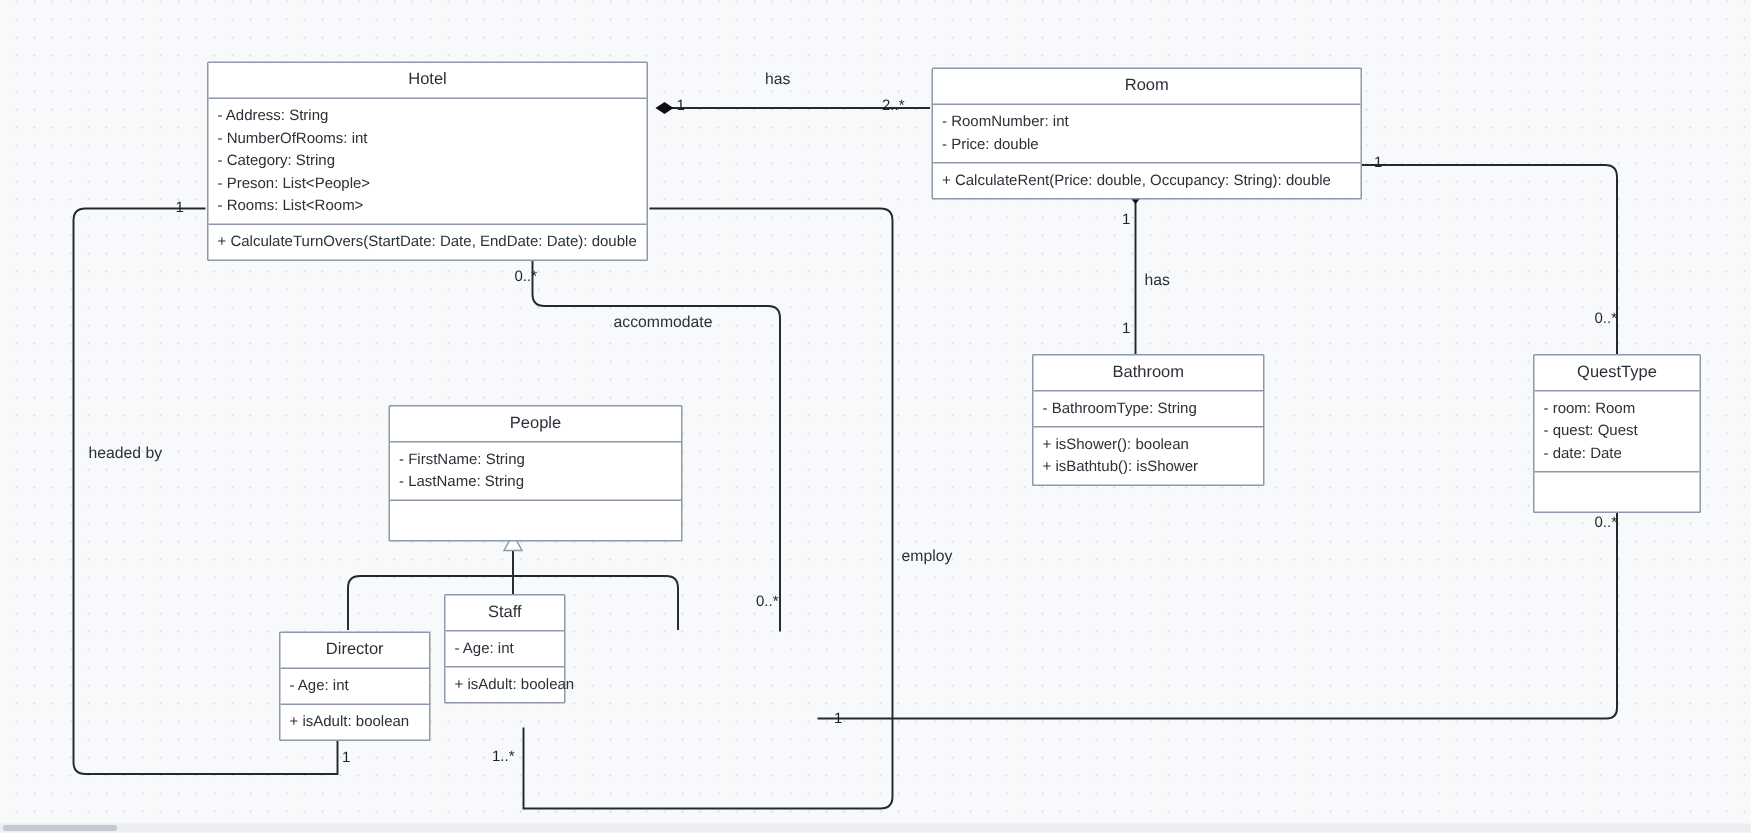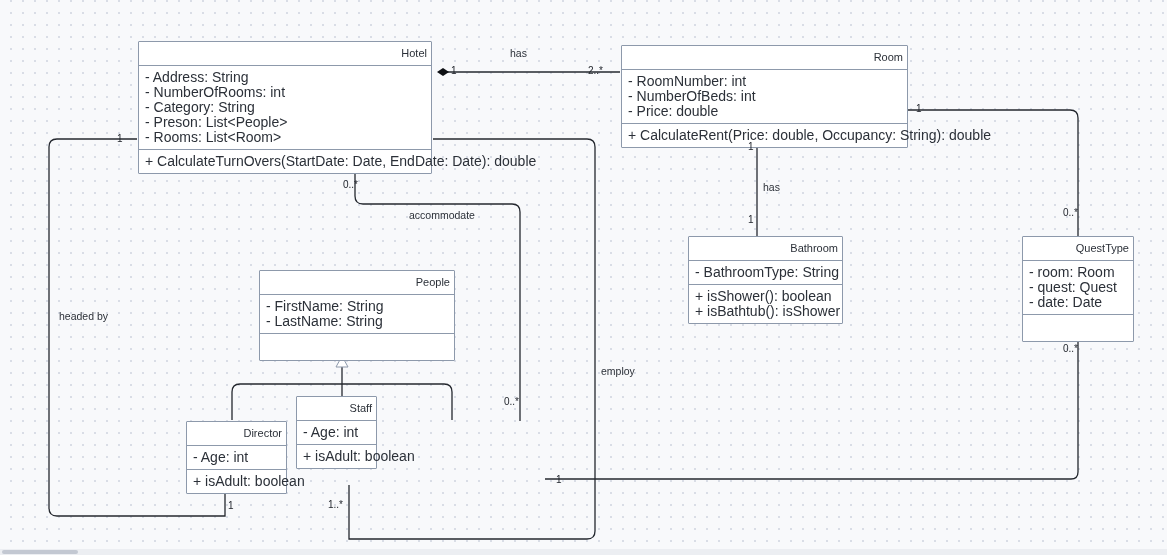--- a/index.html
+++ b/index.html
@@ -34,41 +34,41 @@
   }
   .uml-class {
     position: absolute;
     box-sizing: border-box;
     background: #ffffff;
     border: 1px solid #8d99ab;
     border-radius: 1px;
     box-shadow: 0 0 0 0 rgba(0,0,0,0);
   }
   .uml-name {
-    text-align: right;
+    text-align: center;
     font-size: 11px;
     color: #2b3038;
     padding: 5px 4px 5px 4px;
     border-bottom: 1px solid #8d99ab;
     line-height: 13px;
     white-space: nowrap;
     overflow: hidden;
   }
   .uml-compartment {
     padding: 4px 6px 4px 6px;
     border-bottom: 1px solid #8d99ab;
   }
   .uml-compartment:last-child {
     border-bottom: none;
   }
   .uml-compartment.empty {
     min-height: 18px;
   }
   .uml-member {
-    font-size: 14px;
+    font-size: 10px;
     color: #2b3038;
     line-height: 15px;
     white-space: nowrap;
   }
   .edge-label {
     position: absolute;
     font-size: 10.5px;
     color: #2b3038;
     white-space: nowrap;
     line-height: 12px;
@@ -158,21 +158,20 @@
     </div>
     <div class="uml-compartment">
       <div class="uml-member">+ CalculateTurnOvers(StartDate: Date, EndDate: Date): double</div>
     </div>
   </div>
 
   <div class="uml-class" style="left:621px; top:45px; width:287px;">
     <div class="uml-name">Room</div>
     <div class="uml-compartment">
       <div class="uml-member">- RoomNumber: int</div>
-      <div class="uml-member">- NumberOfBeds: int</div>
       <div class="uml-member">- Price: double</div>
     </div>
     <div class="uml-compartment">
       <div class="uml-member">+ CalculateRent(Price: double, Occupancy: String): double</div>
     </div>
   </div>
 
   <div class="uml-class" style="left:688px; top:236px; width:155px;">
     <div class="uml-name">Bathroom</div>
     <div class="uml-compartment">
@@ -223,21 +222,21 @@
     </div>
   </div>
 
 
   <div class="edge-label" style="left:510px; top:47px;">has</div>
 
   <div class="edge-label" style="left:763px; top:181px;">has</div>
 
   <div class="edge-label" style="left:409px; top:209px;">accommodate</div>
 
-  <div class="edge-label" style="left:59px; top:310px;">headed by</div>
+  <div class="edge-label" style="left:59px; top:296px;">headed by</div>
 
   <div class="edge-label" style="left:601px; top:365px;">employ</div>
 
   <div class="mult-label" style="left:451px; top:65px;">1</div>
 
   <div class="mult-label" style="left:588px; top:65px;">2..*</div>
 
   <div class="mult-label" style="left:748px; top:141px;">1</div>
 
   <div class="mult-label" style="left:748px; top:214px;">1</div>

